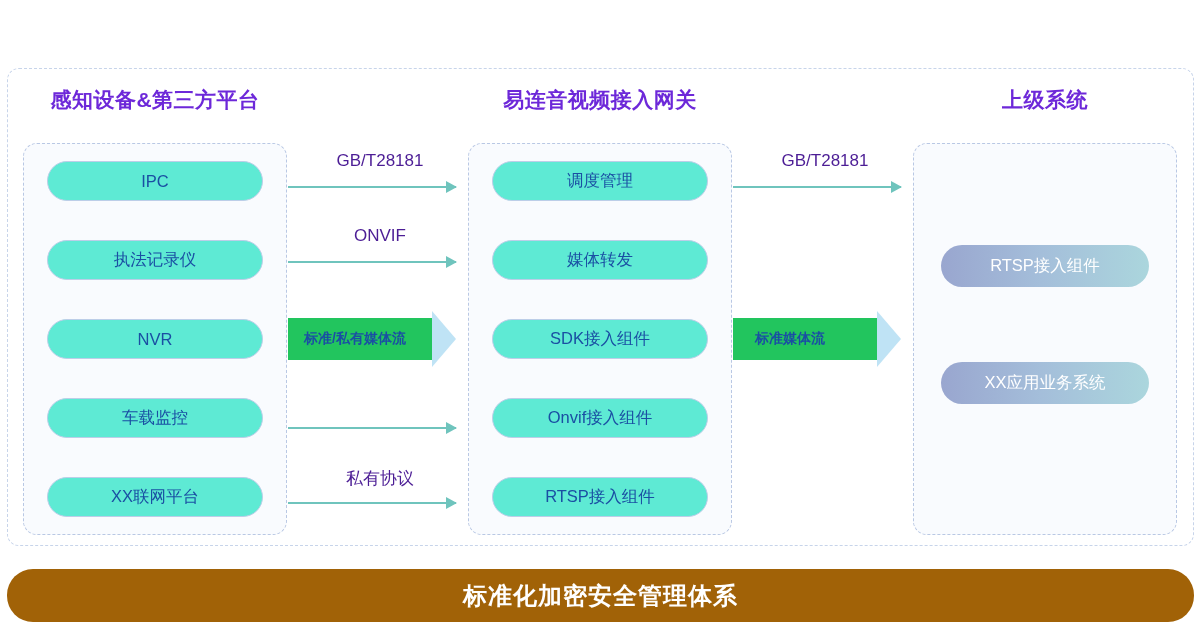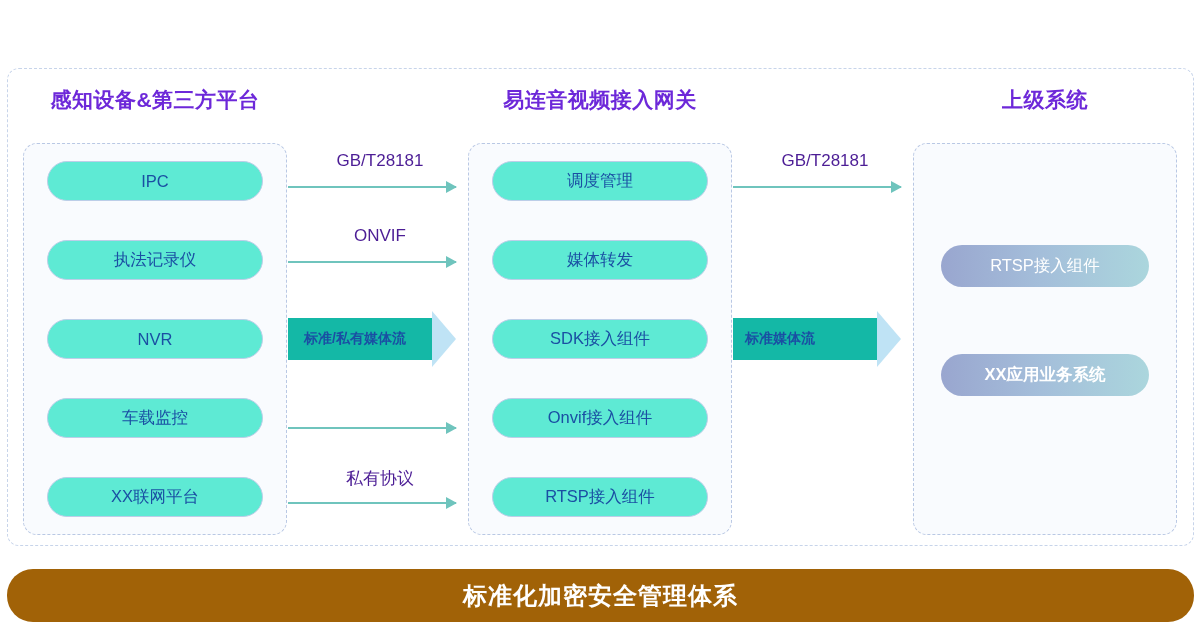--- a/index.html
+++ b/index.html
@@ -130,21 +130,21 @@
     height: 42px;
     border-radius: 21px;
     background: linear-gradient(90deg, #99A6CF 0%, #A4BEDA 48%, #ABD6DD 100%);
     display: flex;
     align-items: center;
     justify-content: center;
     font-size: 16.5px;
     color: #FFFFFF;
   }
   #grad-pill-0 { top: 102px; }
-  #grad-pill-1 { top: 211px; font-weight: bold; }
+  #grad-pill-1 { top: 219px; }
 
   
   .arrow-thin {
     position: absolute;
     height: 2px;
     background: #6FC4BD;
   }
   .arrow-thin::after {
     content: "";
     position: absolute;
@@ -161,21 +161,21 @@
     text-align: center;
     font-size: 17px;
     color: #4c1d95;
     white-space: nowrap;
   }
 
   
   .arrow-block {
     position: absolute;
     height: 42px;
-    background: #14b8a6;
+    background: #22c55e;
     display: flex;
     align-items: center;
     justify-content: flex-start;
   }
   .arrow-block .blk-label {
     font-size: 14px;
     font-weight: bold;
     color: #1A4FA3;
     white-space: nowrap;
     padding-left: 16px;
@@ -245,19 +245,19 @@
 
   <div class="arrow-thin" style="left:288px; top:427px; width:168px;"></div>
 
   <div class="arrow-label" style="left:292px; top:467px; width:176px;">私有协议</div>
   <div class="arrow-thin" style="left:288px; top:502px; width:168px;"></div>
 
   <div class="arrow-label" style="left:737px; top:151px; width:176px;">GB/T28181</div>
   <div class="arrow-thin" style="left:733px; top:186px; width:168px;"></div>
 
   <div class="arrow-block" style="left:733px; top:318px; width:144px;">
-    <span class="blk-label" style="padding-left:12px;">标准媒体流</span>
+    <span class="blk-label" style="padding-left:22px;">标准媒体流</span>
     <span class="blk-head"></span>
   </div>
 
   <div id="banner-bottom" class="banner">标准化加密安全管理体系</div>
 
 </div>
 
 </body></html>

